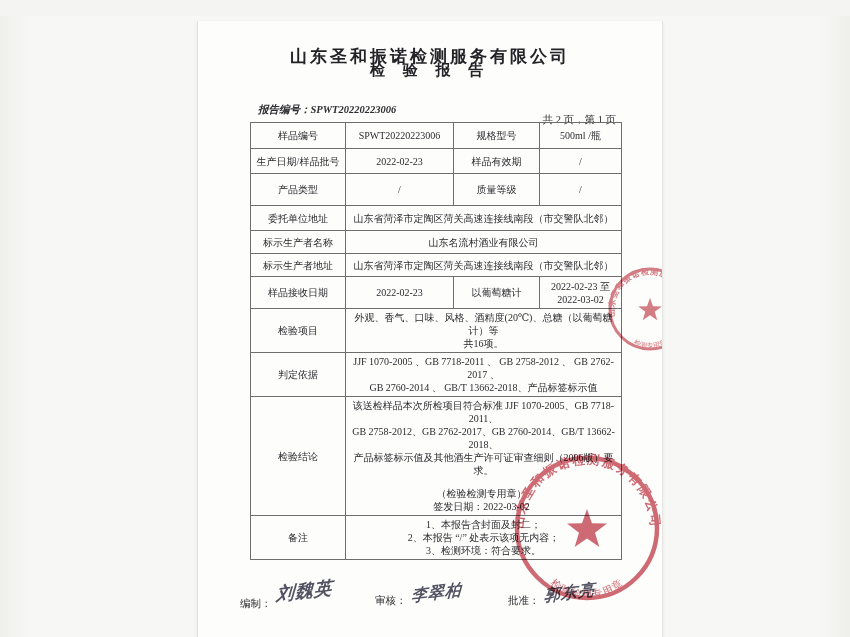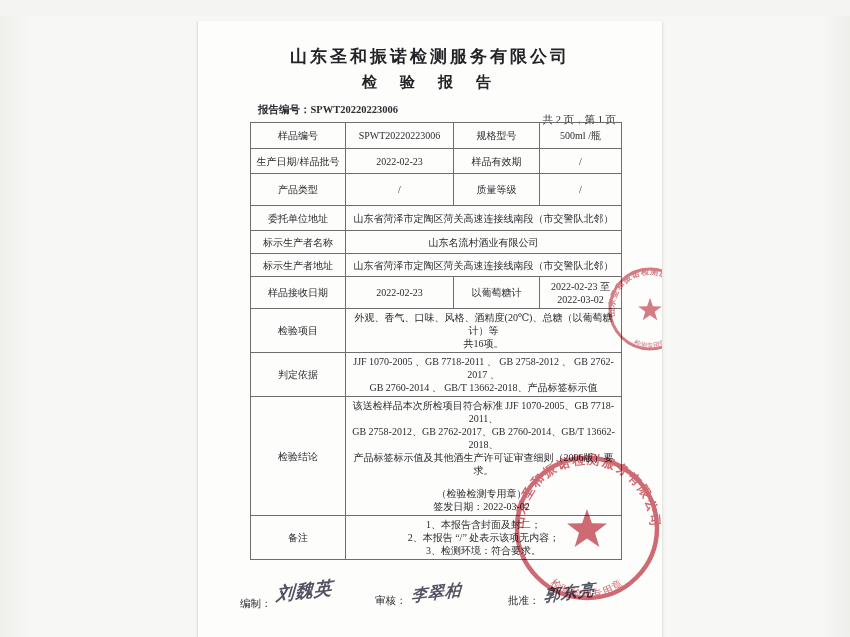--- a/index.html
+++ b/index.html
@@ -6,23 +6,23 @@
   html,body { width:850px; height:637px; overflow:hidden; }
   body { background:#f4f4f2; font-family:"Liberation Serif","DejaVu Serif",serif; color:#2e2e32; }
   .canvas { position:relative; width:850px; height:637px; background:linear-gradient(90deg,#efefec 0,#f7f7f5 30px,#f7f7f5 820px,#eeeeeb 850px);margin-top:16px; }
   .page {
     position:absolute; left:197px; top:5px; width:466px; height:622px;
     background:#fdfdfc; border-left:1px solid #e2e2de; border-right:1px solid #e6e6e2;
     border-bottom:2px solid #cfcfc9; box-shadow:0 1px 3px rgba(0,0,0,.08); overflow:hidden;
   }
   .company-title { position:absolute; top:24px; left:0; width:100%; text-align:center;
     font-size:17px; font-weight:bold; letter-spacing:3px; color:#232327; }
-  .report-title { position:absolute; top:52px; left:0; width:100%; text-align:center;
-    font-size:15px; font-weight:bold; letter-spacing:7px; color:#232327;font-family:Liberation Mono, monospace; }
-  .report-no { position:absolute; top:82px; left:60px; font-size:10.5px; font-weight:bold; }
+  .report-title { position:absolute; top:40px; left:0; width:100%; text-align:center;
+    font-size:15px; font-weight:bold; letter-spacing:7px; color:#232327; }
+  .report-no { position:absolute; top:82px; left:60px; font-size:10.5px; font-weight:bold;font-style:italic; }
   .pagination { position:absolute; top:92px; right:46px; font-size:10.5px; }
   table.report { position:absolute; left:52px; top:101px; width:371px; border-collapse:collapse;
     font-size:10px; table-layout:fixed; }
   table.report td { border:1px solid #6e6e6e; text-align:center; vertical-align:middle;
     padding:2px 4px; line-height:1.3; color:#2b2b2f; }
   td.lbl { width:95px; }
   col.c1{width:95px} col.c2{width:108px} col.c3{width:86px} col.c4{width:82px}
   td.left { text-align:left; padding-left:7px; }
   .pre { white-space:pre-line; }
   .concl-wrap { position:relative; }

